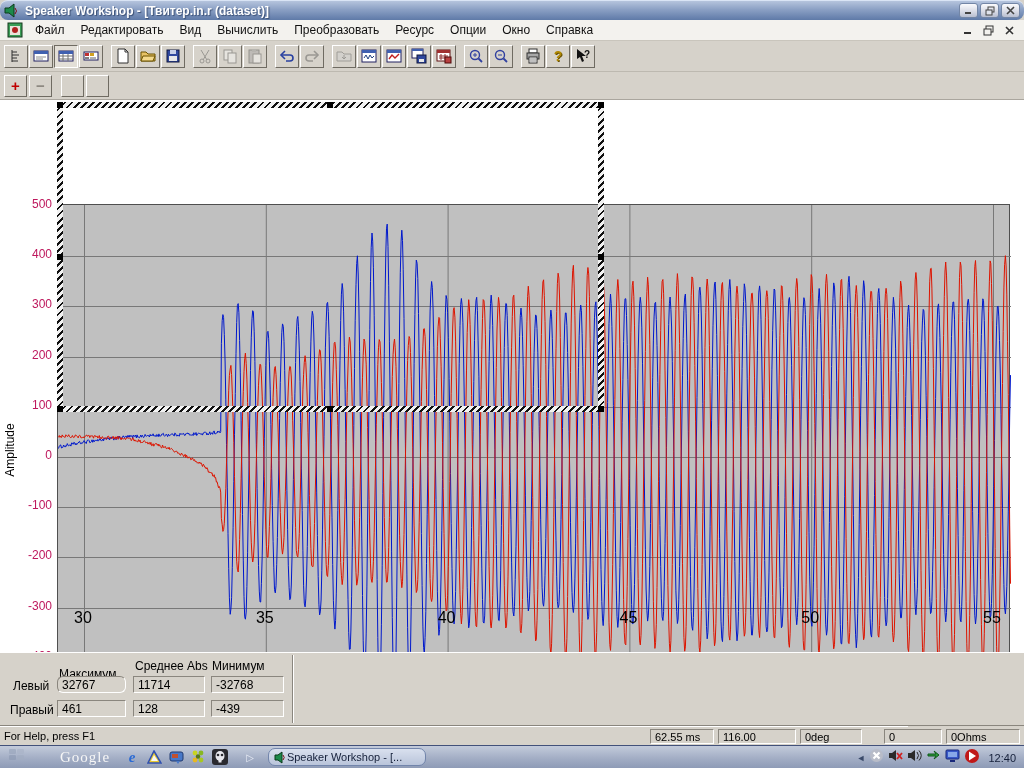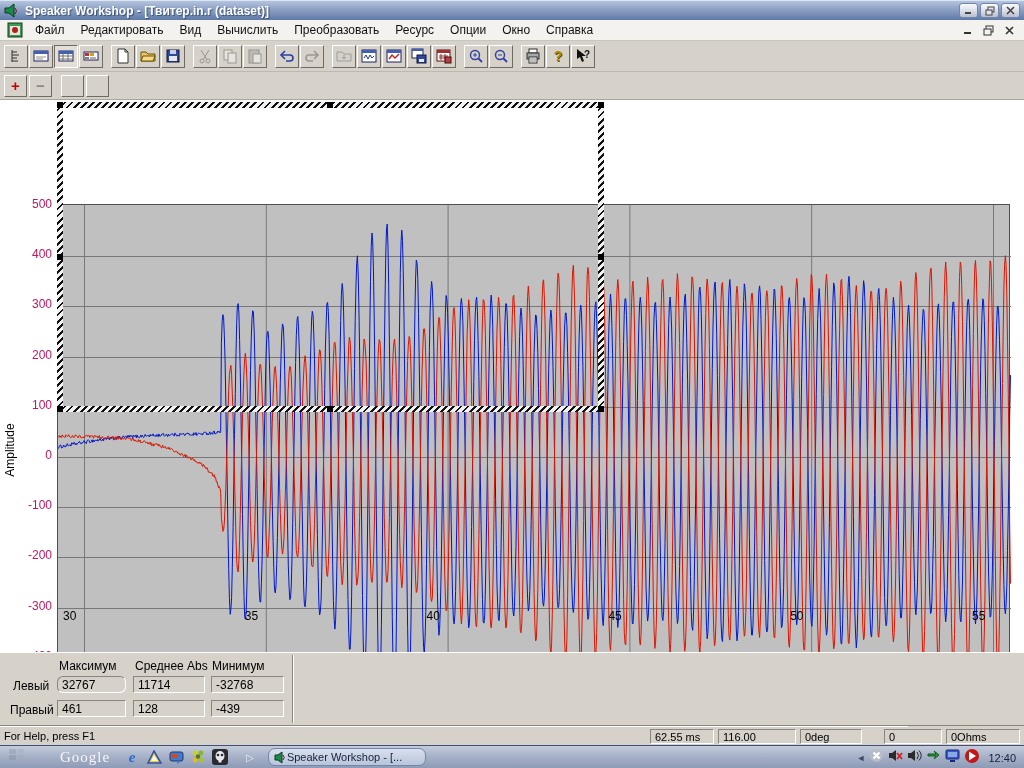--- a/index.html
+++ b/index.html
@@ -3,21 +3,21 @@
 <meta charset="utf-8">
 <style>
   * { margin:0; padding:0; box-sizing:border-box; }
   html,body { width:1024px; height:768px; overflow:hidden; }
   body { font-family:"Liberation Sans", sans-serif; }
   #screen { position:relative; width:1024px; height:768px; background:#d6d2ca; overflow:hidden; }
 
   
   .titlebar { position:absolute; left:0; top:0; width:1024px; height:20px;
     background:linear-gradient(#b5c4dd, #8ba0c4 45%, #5f7aa8 100%);
-    border-top:1px solid #d9e4f5; display:flex; align-items:center; padding:0 4px; }
+    border-top:1px solid #d9e4f5; display:flex; align-items:center; padding:0 4px;border-radius:8px; }
   .title-text { color:#ffffff; font-weight:bold; font-size:12px; margin-left:5px;
     text-shadow:1px 1px 1px #3a4f74; white-space:nowrap; }
   .tb-btns { position:absolute; right:4px; top:2px; display:flex; gap:2px; }
   .tb-btn { width:19px; height:15px; border-radius:3px; border:1px solid #7386a6;
     background:linear-gradient(#fbfbfd,#d6d9e4 60%,#b8bed0); display:flex; align-items:center; justify-content:center; }
 
   
   .menubar { position:absolute; left:0; top:20px; width:1024px; height:21px;
     background:#f3f2ee; border-bottom:1px solid #c9c5bc; display:flex; align-items:center; padding-left:3px; }
   .menu-item { font-size:12px; color:#111; padding:2px 8px; white-space:nowrap; }
@@ -38,21 +38,21 @@
     font-size:15px; font-weight:bold; }
   .plus { color:#c00000; }
   .minus { color:#8a867e; }
 
   
   .chartpanel { position:absolute; left:0; top:100px; width:1024px; height:552px; background:#ffffff; }
   .plot { position:absolute; left:57px; top:104px; width:953px; height:503px; background:#c0c0c0;
     border:1px solid #4f4f4f; box-shadow:1px 1px 0 #ffffff; }
   .plot svg { position:absolute; left:0; top:0; }
   .ylabel { position:absolute; width:36px; text-align:right; font-size:12px; color:#be185d; }
-  .xlabel { position:absolute; width:40px; font-size:12px; color:#000; }
+  .xlabel { position:absolute; width:40px; text-align:center; font-size:16px; color:#000; }
   .axis-y-title { position:absolute; left:-22px; top:343px; width:64px; text-align:center;
     font-size:12px; color:#000; transform:rotate(-90deg); }
   .axis-x-title { position:absolute; left:453px; top:528px; width:160px; text-align:center; font-size:12px; color:#000; }
   .hatch { position:absolute; background:repeating-linear-gradient(135deg,#101010 0 2px,#f2f2f2 2px 5px); }
   .handle { position:absolute; width:6px; height:6px; background:#000; }
 
   
   .statspanel { position:absolute; left:0; top:652px; width:1024px; height:74px; background:#d6d2ca;
     border-top:1px solid #ffffff; border-bottom:1px solid #8a867e; }
   .stat-h { position:absolute; font-size:12px; color:#000; top:6px; }
@@ -376,21 +376,21 @@
       <div class="ylabel" style="left: 16px; top: 599px;">-500</div>
       <div class="xlabel" style="left: 63px; top: 509px;">30</div>
       <div class="xlabel" style="left: 244.8px; top: 509px;">35</div>
       <div class="xlabel" style="left: 426.6px; top: 509px;">40</div>
       <div class="xlabel" style="left: 608.4px; top: 509px;">45</div>
       <div class="xlabel" style="left: 790.2px; top: 509px;">50</div>
       <div class="xlabel" style="left: 972px; top: 509px;">55</div>
     </div>
 
   <div class="statspanel">
-    <span class="stat-h" style="left:59px;">Максимум</span>
+    <span class="stat-h" style="left:59px;margin-top:8px;">Максимум</span>
     <span class="stat-h" style="left:135px;">Среднее Abs</span>
     <span class="stat-h" style="left:212px;">Минимум</span>
     <span class="stat-l" style="left:13px; top:26px;">Левый</span>
     <div class="valbox" style="left:57px;  top:23px; width:69px;border-radius:6px;">32767</div>
     <div class="valbox" style="left:133px; top:23px; width:72px;">11714</div>
     <div class="valbox" style="left:211px; top:23px; width:73px;">-32768</div>
     <span class="stat-l" style="left:10px; top:50px;">Правый</span>
     <div class="valbox" style="left:57px;  top:47px; width:69px;">461</div>
     <div class="valbox" style="left:133px; top:47px; width:72px;">128</div>
     <div class="valbox" style="left:211px; top:47px; width:73px;">-439</div>

